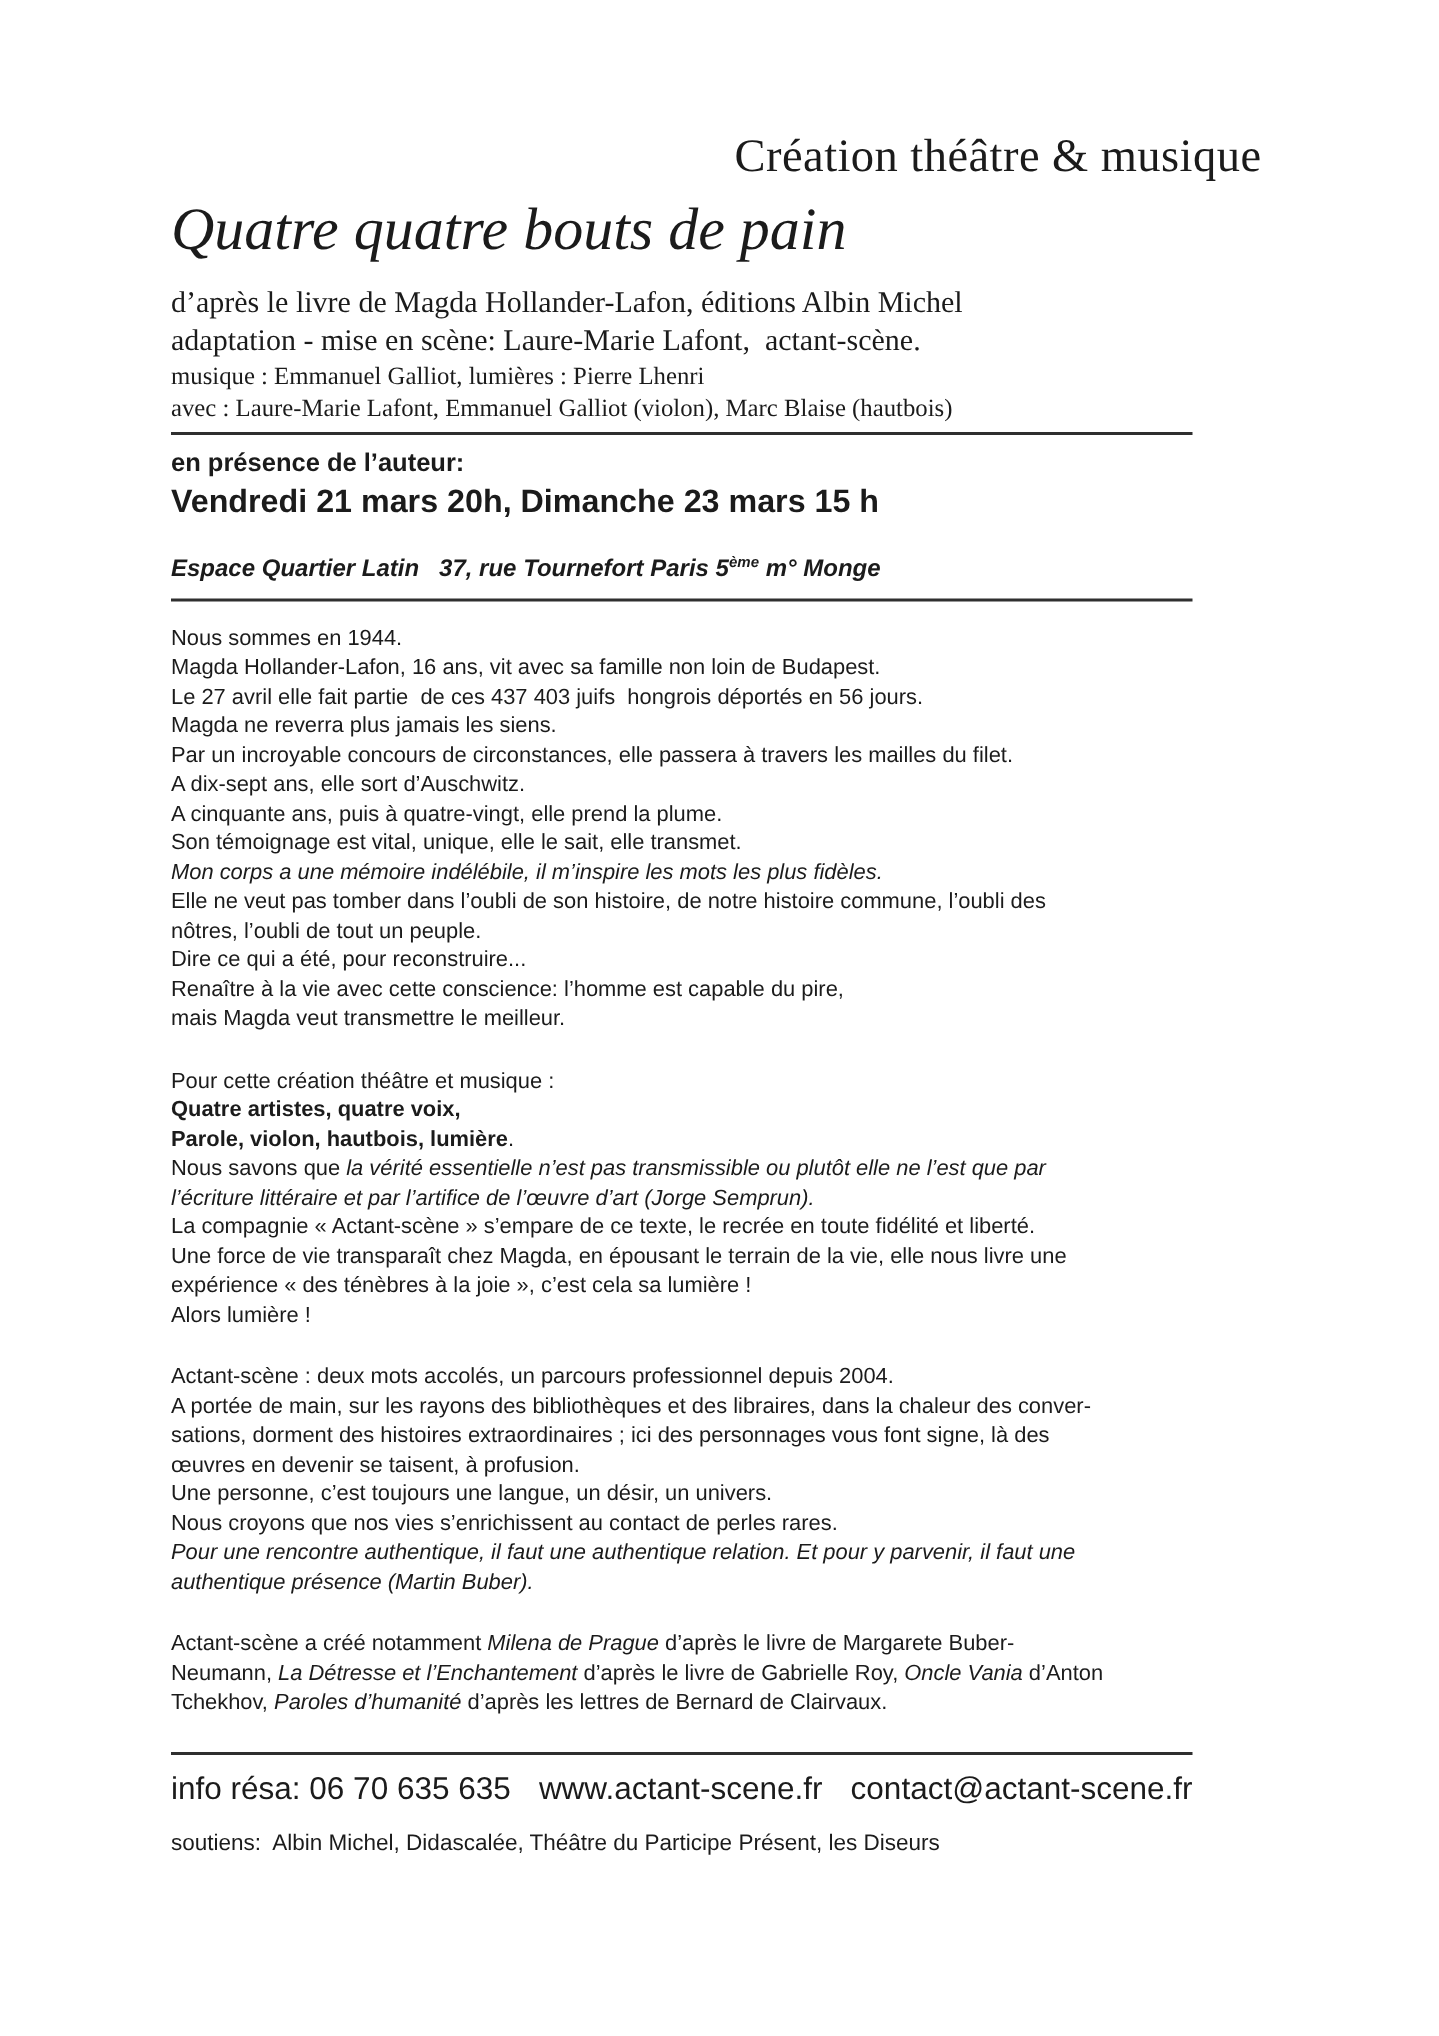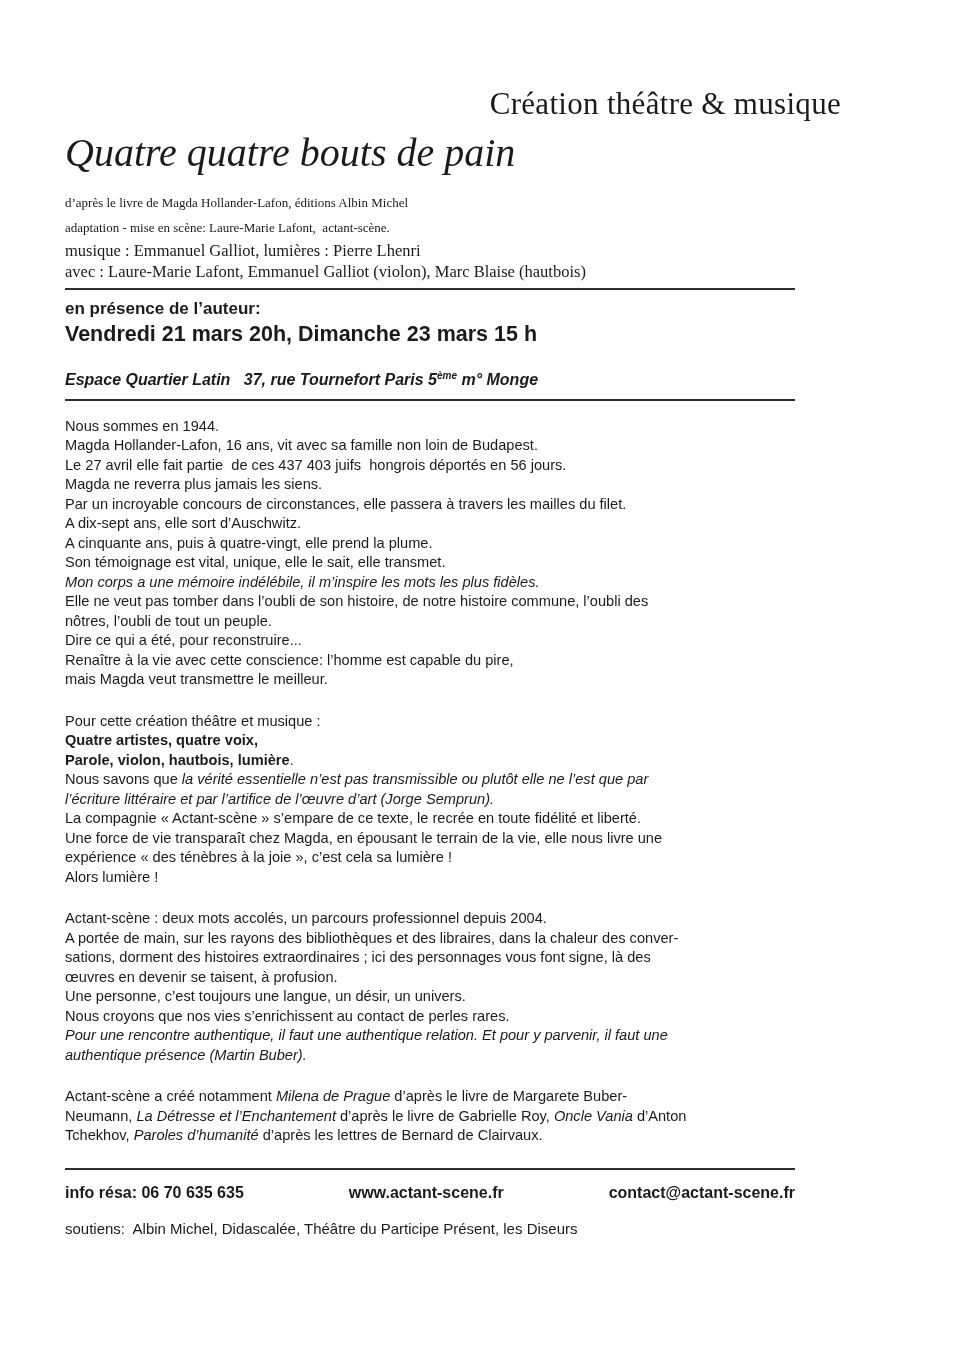--- a/index.html
+++ b/index.html
@@ -1,48 +1,48 @@
 <!DOCTYPE html>
 <html lang="fr"><head>
 <meta charset="utf-8">
 <style>
   * { margin:0; padding:0; box-sizing:border-box; }
   html, body { background:#ffffff; }
   .page {
     width:959px; height:1357px; background:#fff; color:#1b1b1b;
-    padding:86px 164px 0 65px; position:relative; overflow:hidden;
+    padding:86px 164px 0 114px; position:relative; overflow:hidden;
     font-family:"Liberation Sans", sans-serif;
   }
   .pre { white-space:pre; }
   .kicker {
     font-family:"Liberation Serif", serif; font-size:31px; line-height:1.15;
     text-align:right; margin-right:-46px; letter-spacing:0.3px;
   }
   .title {
     font-family:"Liberation Serif", serif; font-style:italic; font-weight:normal;
     font-size:40px; line-height:1.1; margin-top:9px;
   }
   .credits { margin-top:15px; font-family:"Liberation Serif", serif; }
-  .credits-lg { font-size:13px; line-height:25px; }
+  .credits-lg { font-size:20px; line-height:25px; }
   .credits-sm { font-size:16.5px; line-height:21px; }
   hr.rule { border:0; border-top:2.5px solid #2f2f2f; }
   .rule1 { margin-top:6px; }
   .rule2 { margin-top:9px; }
   .rule3 { margin-top:4px; }
   .event { margin-top:8px; font-weight:bold; }
   .ev-presence { font-size:17px; line-height:22px; }
   .ev-dates { font-size:21.5px; line-height:27px; margin-top:1px; }
   .ev-venue { font-size:16px; line-height:20px; margin-top:18px;font-style:italic; }
   .ev-venue sup { font-size:10px; }
   .body-block { margin-top:16px; font-size:14.6px; line-height:19.5px; }
   .para { margin-bottom:22px; }
   .i { font-style:italic; }
   .b { font-weight:bold; }
   .footer { margin-top:12px; }
-  .contact-row { display:flex; justify-content:space-between; font-weight:bold; font-size:16px; line-height:21px; }
+  .contact-row { display:flex; justify-content:space-between; font-weight:normal; font-size:21px; line-height:21px; }
   .soutiens { font-family:Liberation Sans, sans-serif; font-size:15px; line-height:19px; margin-top:16px; }
 </style>
 </head>
 <body>
 
 <div class="page">
 
   <div class="kicker pre">Création théâtre &amp; musique</div>
   <h1 class="title pre">Quatre quatre bouts de pain</h1>
 

